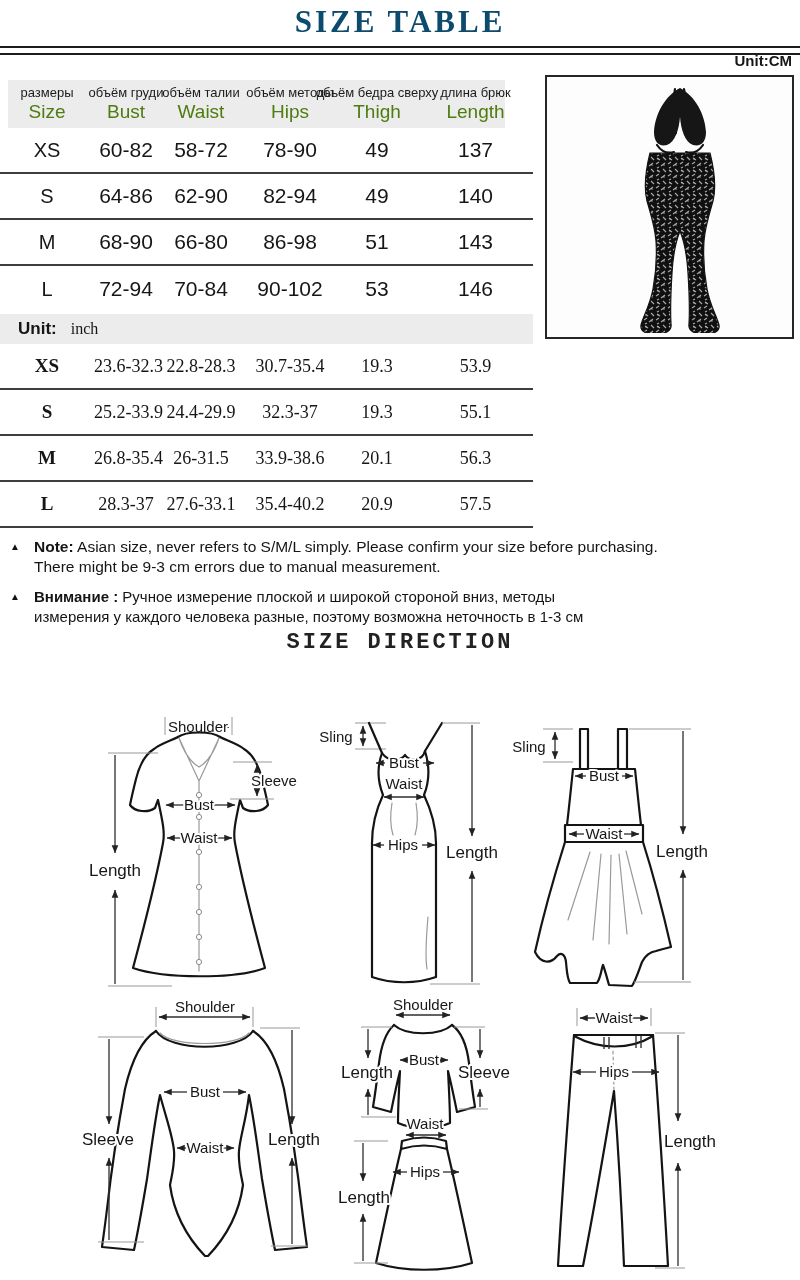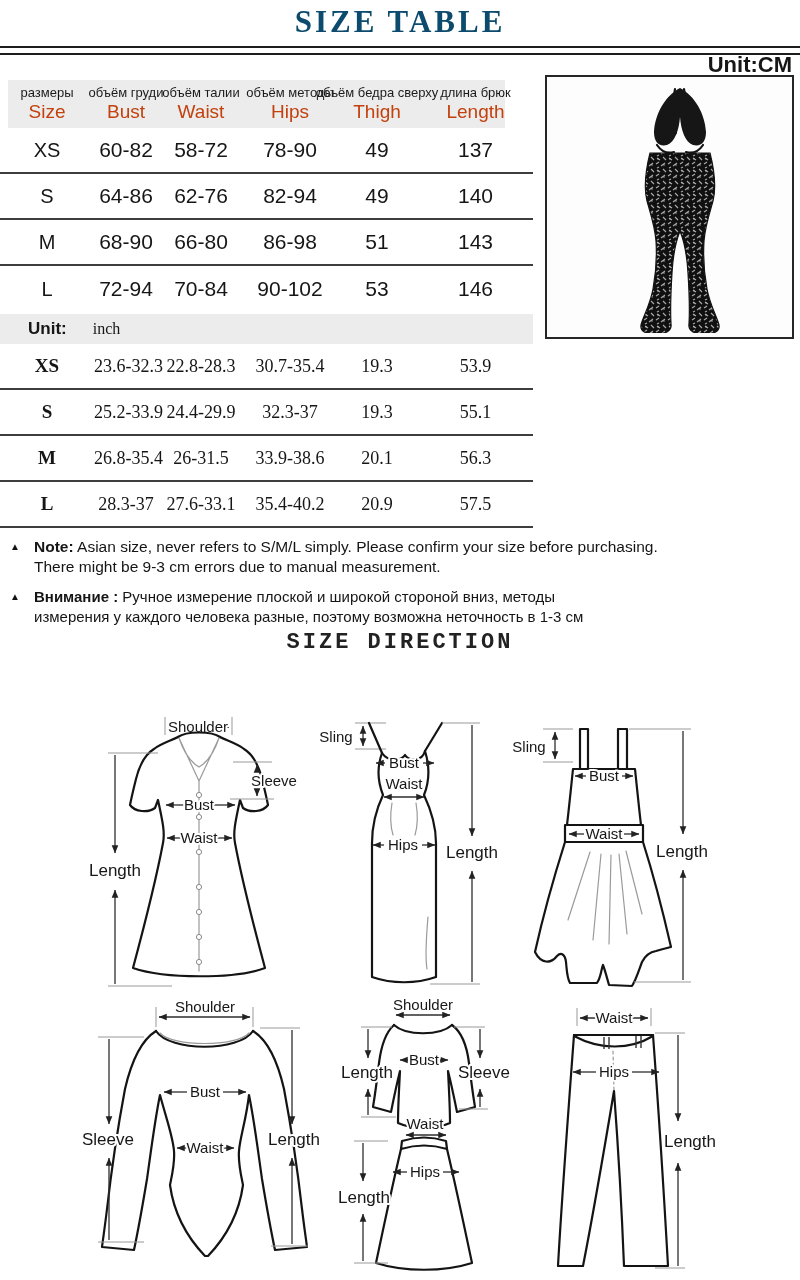--- a/index.html
+++ b/index.html
@@ -2,42 +2,42 @@
 <html><head>
 <meta charset="utf-8">
 <style>
   html,body{margin:0;padding:0;background:#fff}
   .sheet{position:relative;width:800px;height:1280px;background:#fff;overflow:hidden;
          font-family:"Liberation Sans",sans-serif;color:#161616}
   .page-title{position:absolute;left:0;right:0;top:4px;text-align:center;
               font-family:"Liberation Serif",serif;font-weight:bold;font-size:31px;letter-spacing:3px;color:#0c4a6e}
   .double-rule{position:absolute;left:0;top:46px;width:800px;height:5px;
                border-top:2px solid #1d1d1d;border-bottom:2px solid #1d1d1d}
-  .unit-cm{position:absolute;right:8px;top:52px;font-size:22px;font-weight:600}
+  .unit-cm{position:absolute;right:8px;top:52px;font-size:15px;font-weight:600}
 
   
   .head-band{position:absolute;left:8px;top:80px;width:497px;height:48px;background:#ececec}
   .tbl{position:absolute;left:0;width:533px}
   .cm-table{top:80px}
   .inch-table{top:344px;font-family:"Liberation Serif",serif}
   .thead{display:flex;height:48px;align-items:center;position:relative}
   .trow{display:flex;height:46px;align-items:center;box-sizing:border-box;font-size:21px}
   .bb{border-bottom:2px solid #3d3d3d}
   .cell{text-align:center;white-space:nowrap}
   .c0{width:94px}.c1{width:64px}.c2{width:86px}.c3{width:92px}.c4{width:82px}.c5{width:115px}
   .hcell{display:flex;flex-direction:column;align-items:center;justify-content:space-between;line-height:1.15}
   .ru{font-size:13px;color:#1b1b1b}
-  .en{font-size:19px;color:#c2410c}
+  .en{font-size:19px;color:#4d7c0f}
   .szc{font-size:20px}
   .inch-table .trow{font-size:18px;height:46px}
   .inch-table .c0{font-weight:bold;font-size:19px}
   .inch-bar{position:absolute;left:0;top:314px;width:533px;height:30px;background:#ececec;
-            display:flex;align-items:center;padding-left:28px;box-sizing:border-box}
+            display:flex;align-items:center;padding-left:18px;box-sizing:border-box}
   .inch-bar .u{font-weight:bold;font-size:17px}
-  .inch-bar .v{font-family:"Liberation Serif",serif;font-size:16px;margin-left:26px}
+  .inch-bar .v{font-family:"Liberation Serif",serif;font-size:16px;margin-left:14px}
 
   
   .photo-box{position:absolute;left:545px;top:75px;width:245px;height:260px;border:2px solid #262626;background:#fdfdfd}
 
   
   .note{position:absolute;font-size:15.5px;line-height:1.3;color:#151515;padding-left:24px}
   .note-en{left:10px;top:537px;width:630px}
   .note-ru{left:10px;top:587px;width:568px;font-size:15px}
   .tri{position:absolute;left:0;top:3px;font-size:10px;color:#111}
   .nb{font-weight:bold}
@@ -113,21 +113,21 @@
       <div class="cell c0 szc">XS</div>
         <div class="cell c1">60-82</div>
         <div class="cell c2">58-72</div>
         <div class="cell c3">78-90</div>
         <div class="cell c4">49</div>
         <div class="cell c5">137</div>
     </div>
     <div class="trow bb">
       <div class="cell c0 szc">S</div>
         <div class="cell c1">64-86</div>
-        <div class="cell c2">62-76</div>
+        <div class="cell c2">62-90</div>
         <div class="cell c3">82-94</div>
         <div class="cell c4">49</div>
         <div class="cell c5">140</div>
     </div>
     <div class="trow bb">
       <div class="cell c0 szc">M</div>
         <div class="cell c1">68-90</div>
         <div class="cell c2">66-80</div>
         <div class="cell c3">86-98</div>
         <div class="cell c4">51</div>

